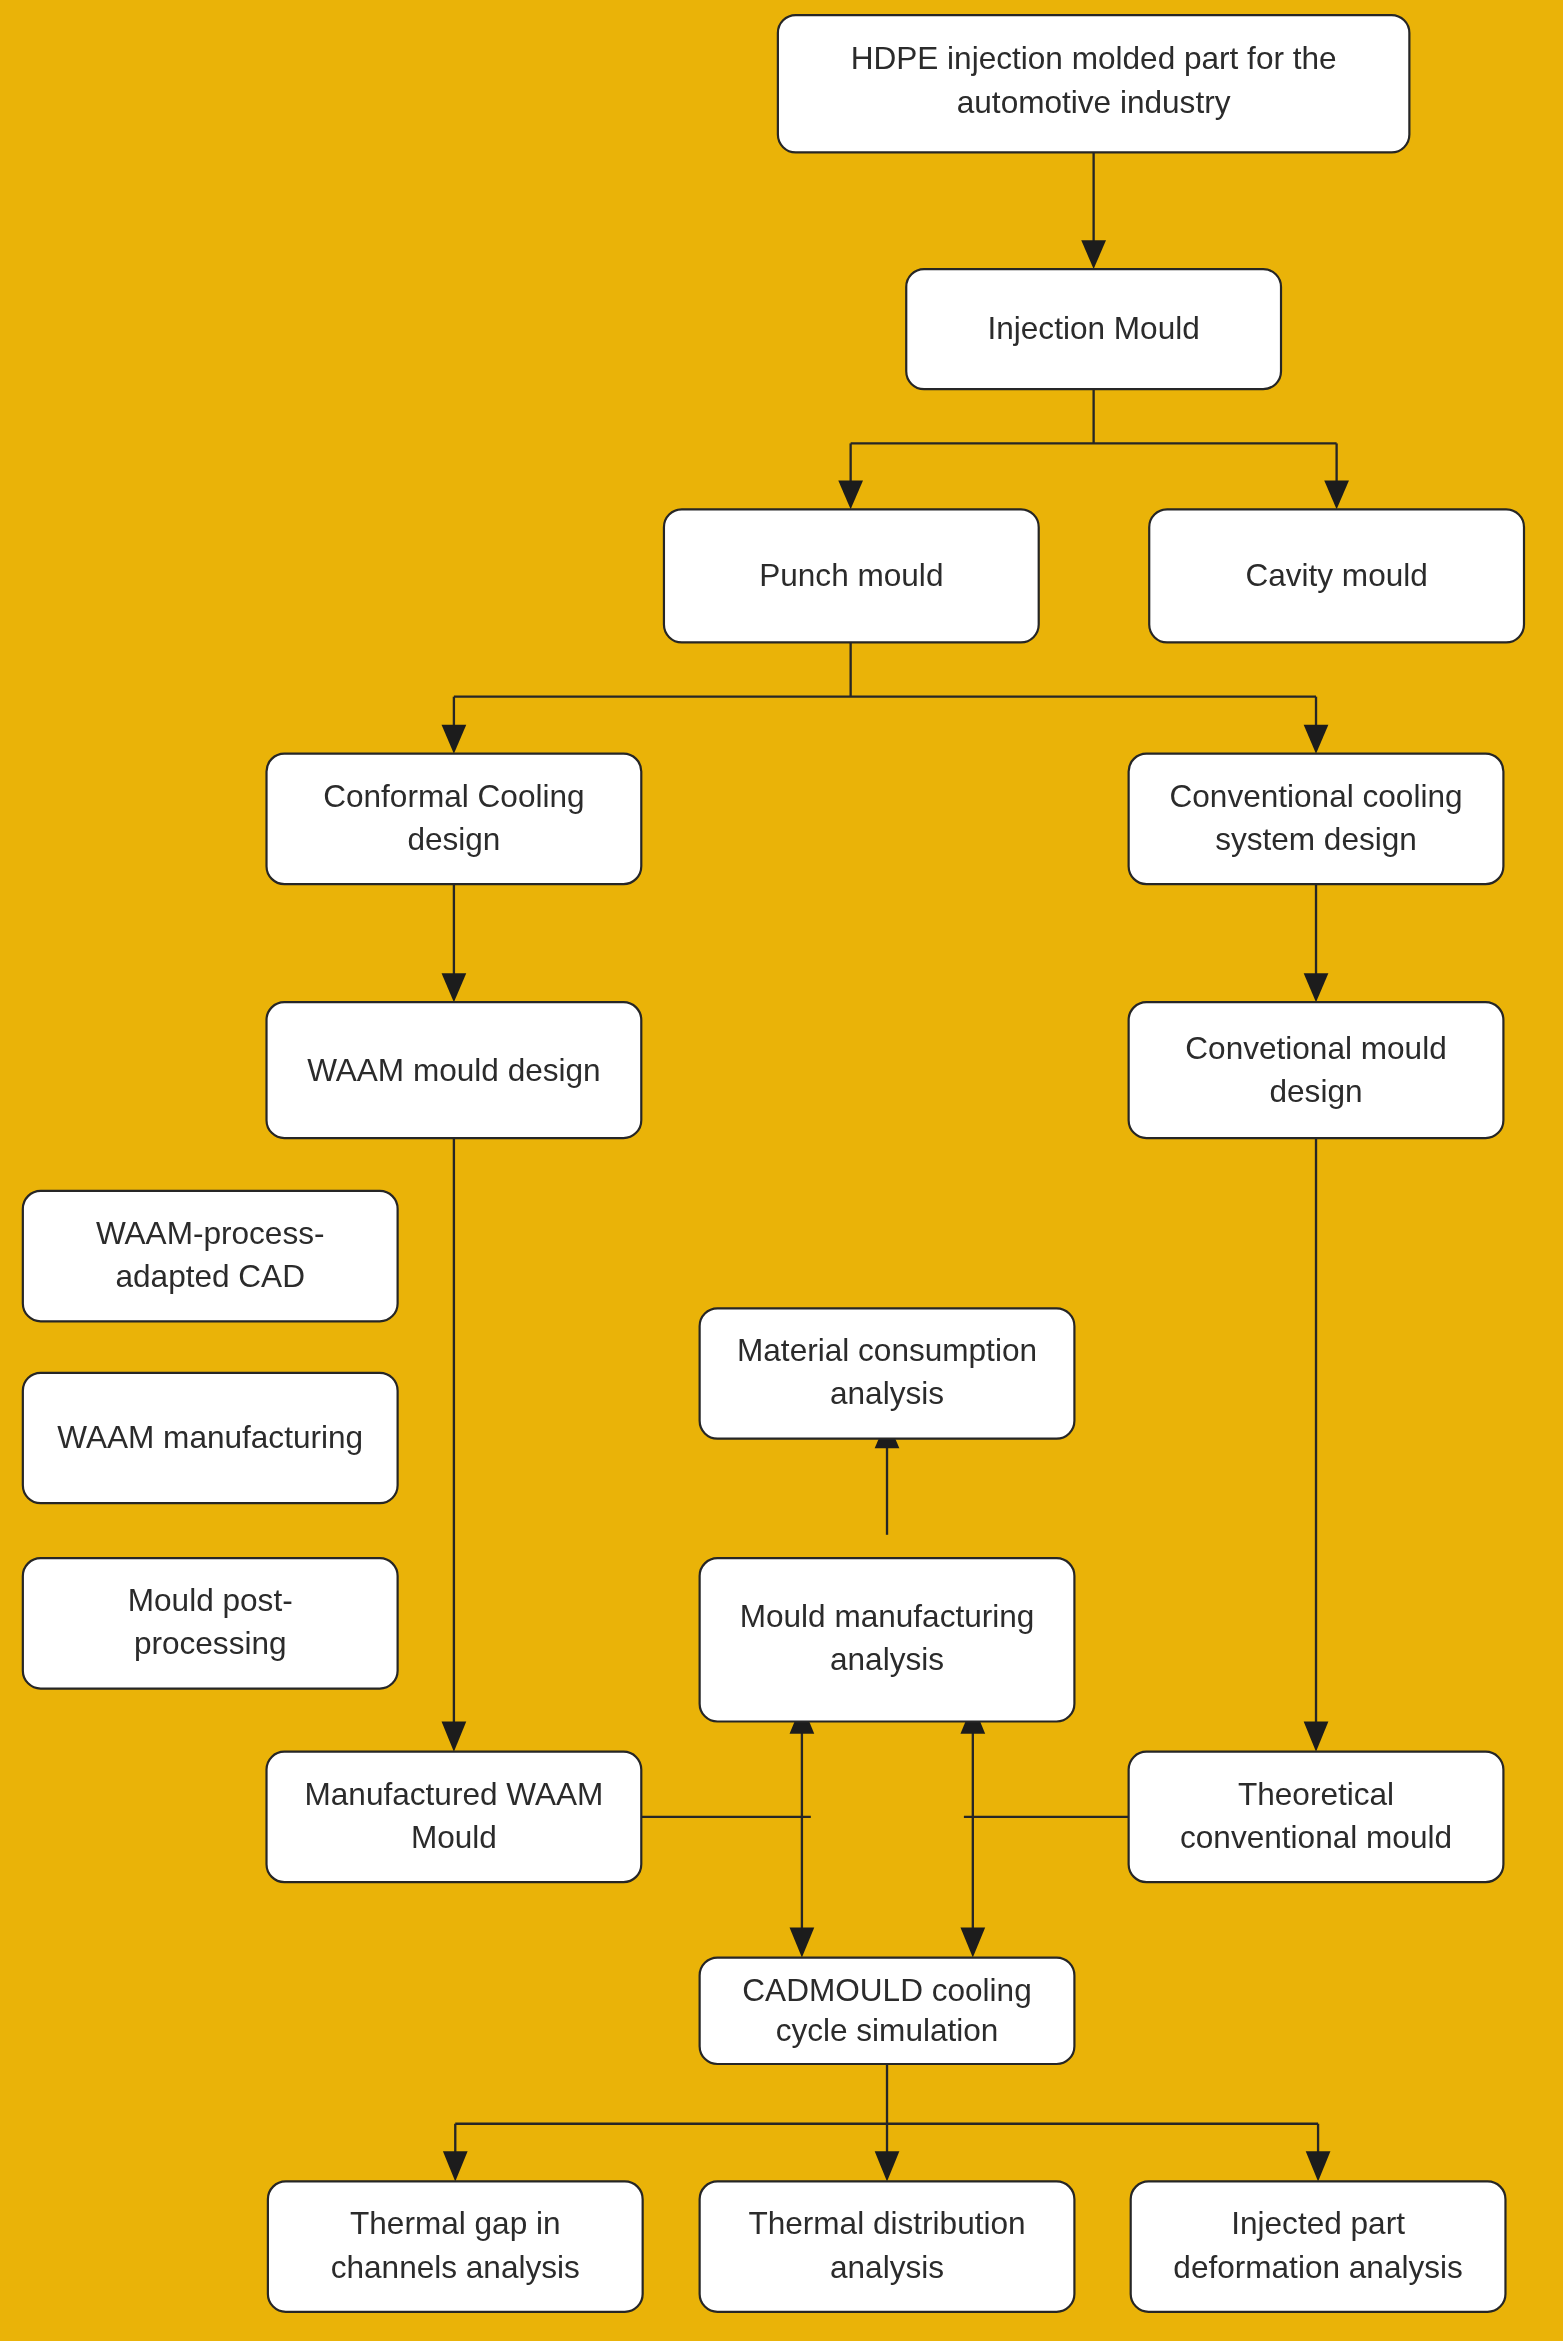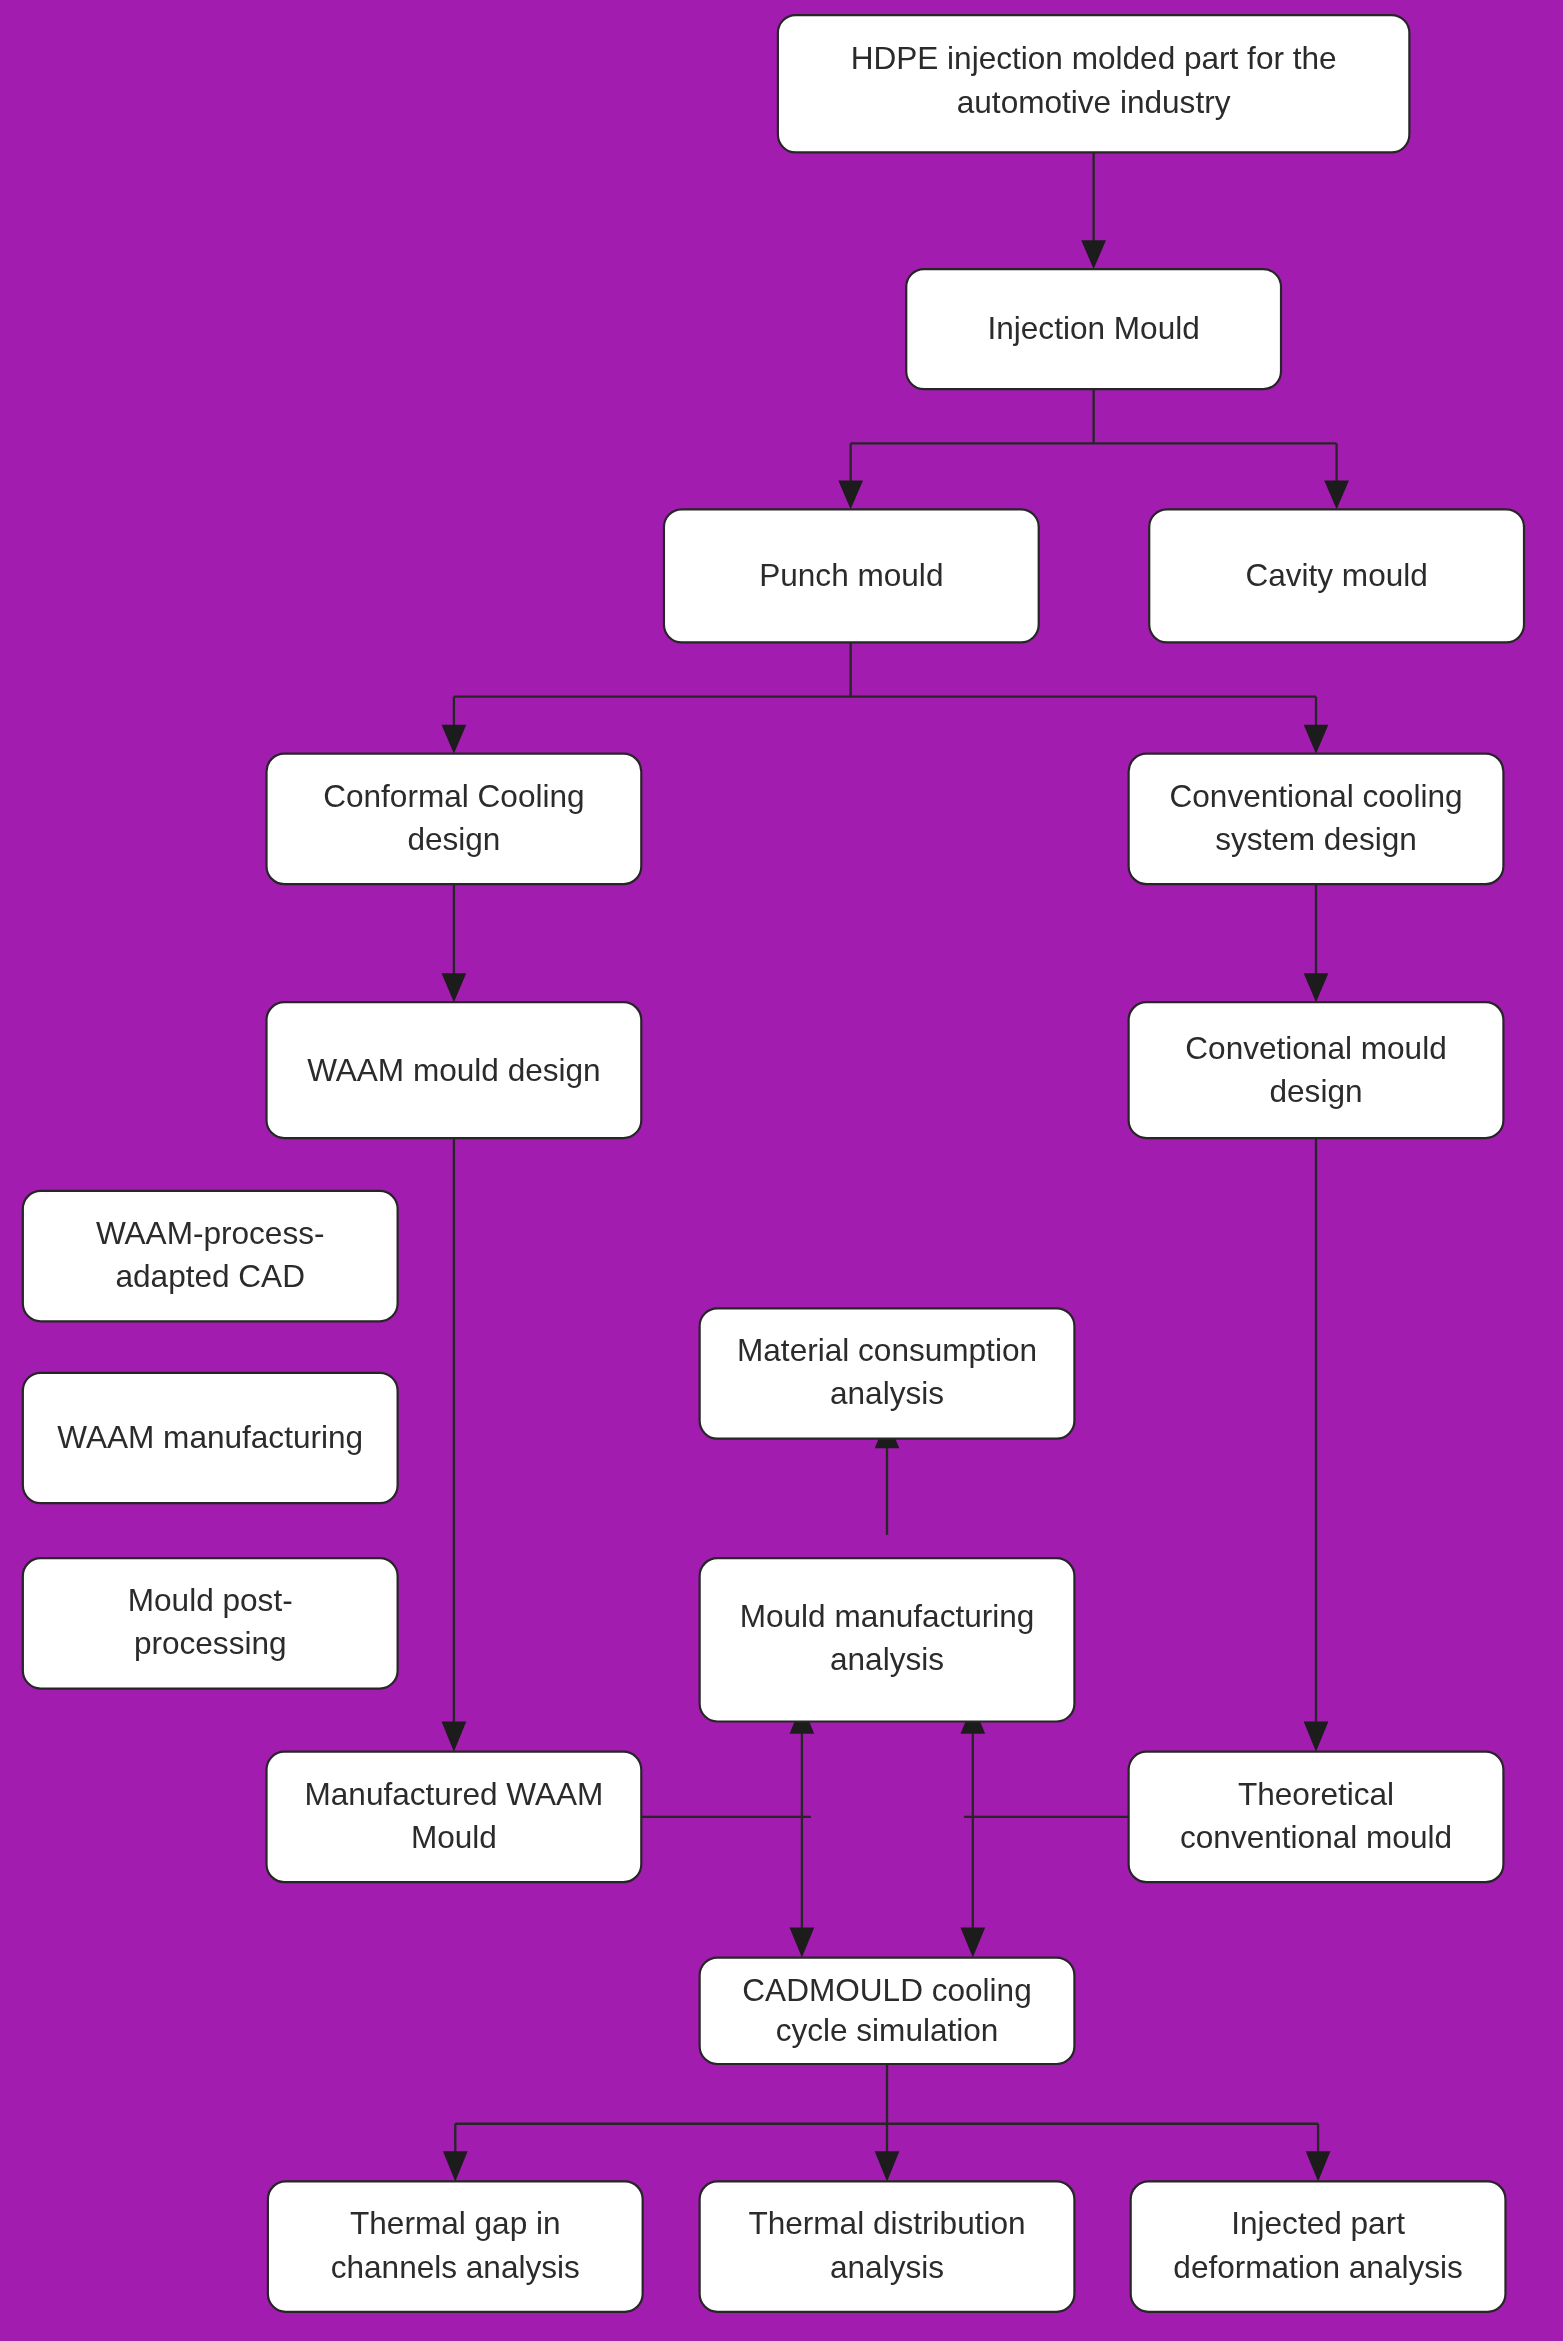--- a/index.html
+++ b/index.html
@@ -10,21 +10,21 @@
   body {
     width: 1564px;
     height: 2342px;
     font-family: "Liberation Sans", sans-serif;
     overflow: hidden;
   }
   #flowchart-root {
     position: relative;
     width: 1564px;
     height: 2342px;
-    background: #a21caf;
+    background: #eab308;
   }
   svg#flow-svg {
     position: absolute;
     top: 0;
     left: 0;
     width: 1564px;
     height: 2342px;
     display: block;
   }
   .node-rect {

